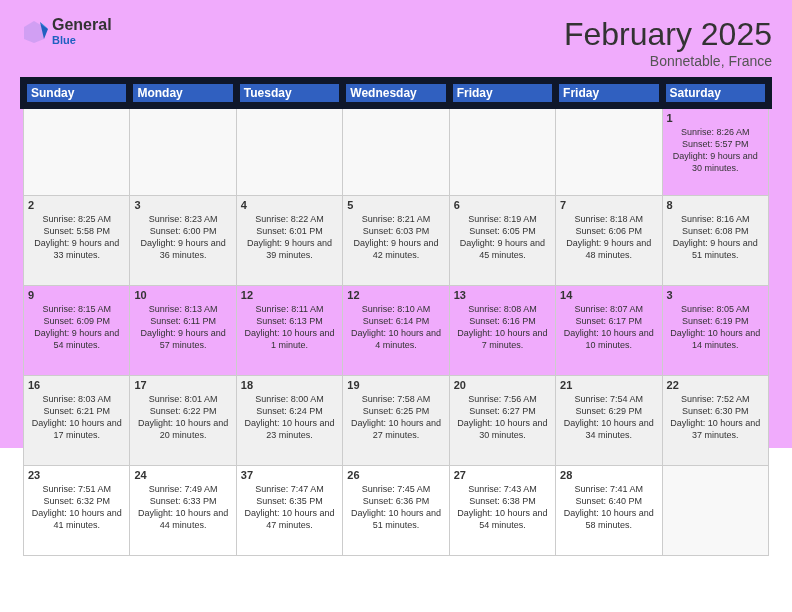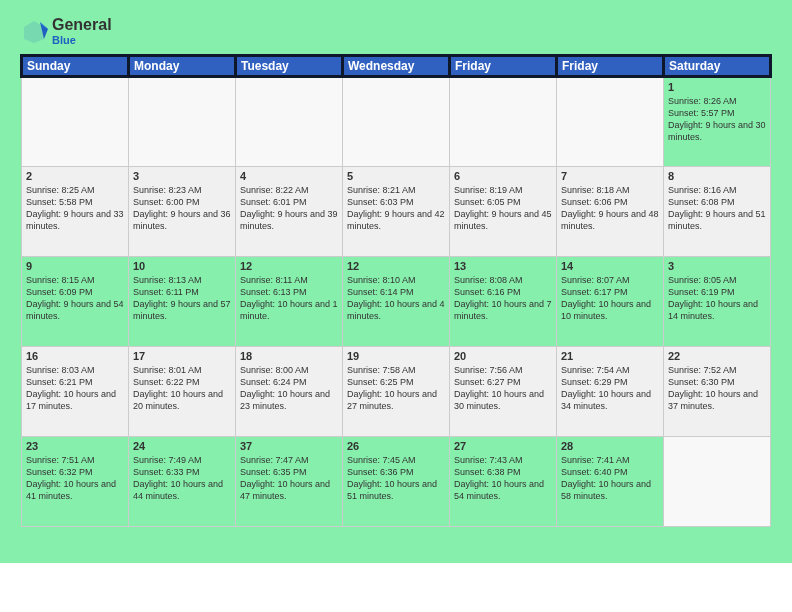--- a/index.html
+++ b/index.html
@@ -5,23 +5,23 @@
     * { margin: 0; padding: 0; box-sizing: border-box; }
     body {
       font-family: Arial, sans-serif;
       background: #fff;
       width: 792px;
       height: 612px;
       overflow: hidden;
     }
     .page {
       width: 792px;
-      height: 563px;
+      height: 448px;
       padding: 16px 20px 10px 20px;
-      background: #86efac;
+      background: #f0abfc;
     }
     .header {
       display: flex;
       justify-content: space-between;
       align-items: flex-start;
       margin-bottom: 8px;
     }
     .logo {
       display: flex;
       align-items: center;
@@ -63,41 +63,42 @@
       border-collapse: collapse;
       table-layout: fixed;
     }
     .calendar th {
       background: #3060c0;
       color: #fff;
       font-size: 12px;
       font-weight: bold;
       padding: 2px 4px;
       text-align: left;
-      border: 3px solid #0f172a;
+      border: 7px solid #0f172a;
     }
     .calendar td {
       vertical-align: top;
       border: 1px solid #ccc;
       padding: 3px 4px;
       font-size: 9.5px;
       color: #333;
       height: 90px;
       width: calc(100% / 7);
     }
     .day-number {
       font-size: 11px;
       font-weight: bold;
       display: block;
       margin-bottom: 2px;
     }
     .day-info {
       font-size: 9px;
       line-height: 1.35;
       color: #333;
+      text-align: center;
     }
     .empty-cell {
       background: #f8f8f8;
     }
     .row-shade {
       background: #f0f0f0;
     }
   </style>
 </head>
 <body>
@@ -108,20 +109,24 @@
       <svg class="logo-icon" viewBox="0 0 28 28">
         <polygon points="14,4 24,10 24,22 14,26 4,22 4,10" fill="#2060c0" opacity="0.15"></polygon>
         <polygon points="20,5 28,12 24,22" fill="#2060c0"></polygon>
         <polygon points="20,5 28,12 22,8" fill="#4090e0"></polygon>
       </svg>
       <div class="logo-text">
         <span class="logo-general">General</span>
         <span class="logo-blue">Blue</span>
       </div>
     </div>
+    <div class="title-area">
+      <div class="month-title">February 2025</div>
+      <div class="location">Bonnetable, France</div>
+    </div>
   </div>
 
   <table class="calendar">
     <thead>
       <tr>
         <th>Sunday</th>
         <th>Monday</th>
         <th>Tuesday</th>
         <th>Wednesday</th>
         <th>Friday</th>

